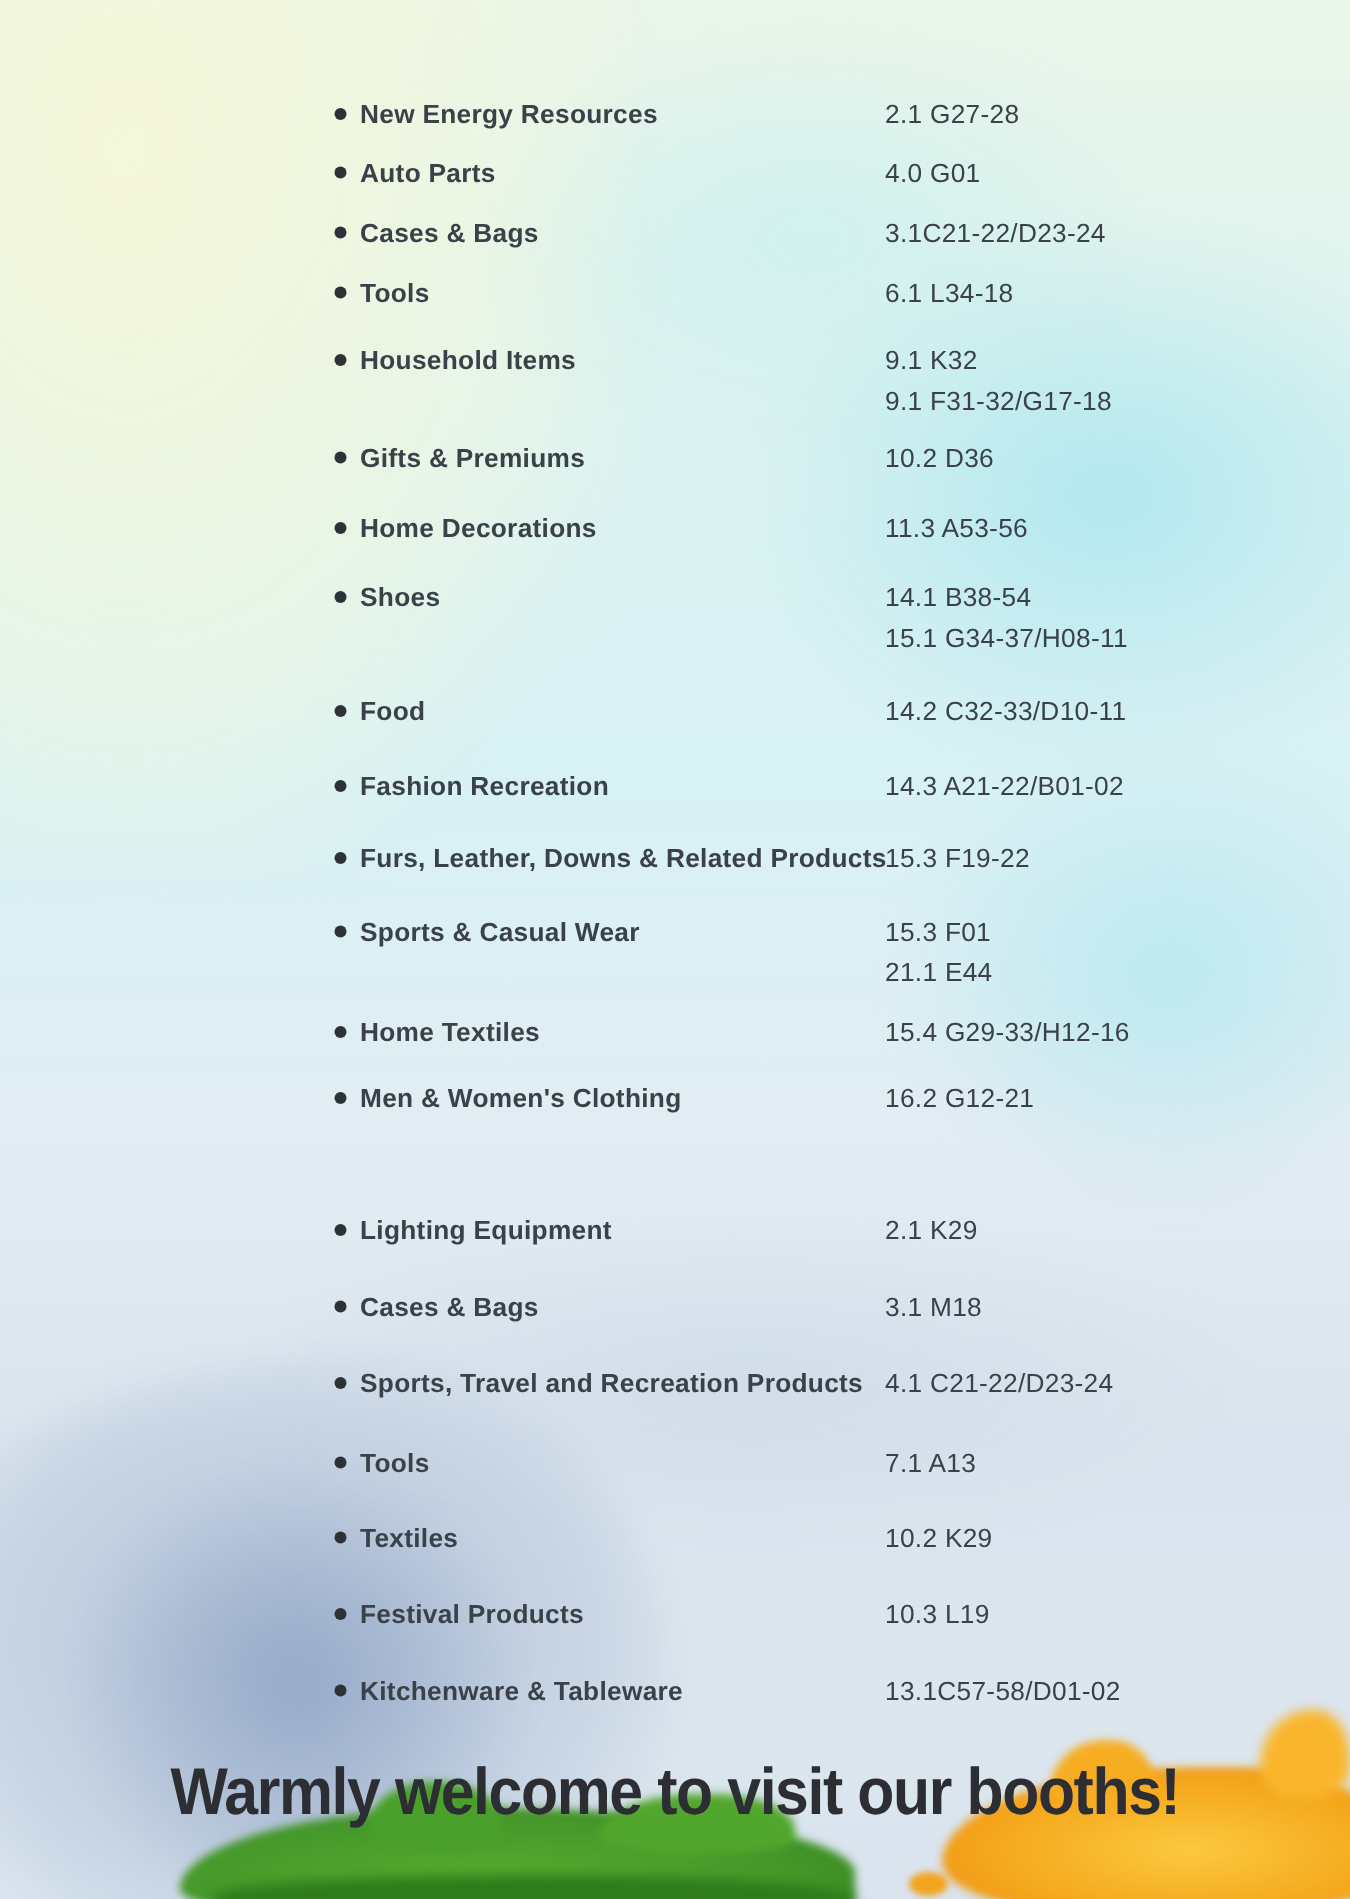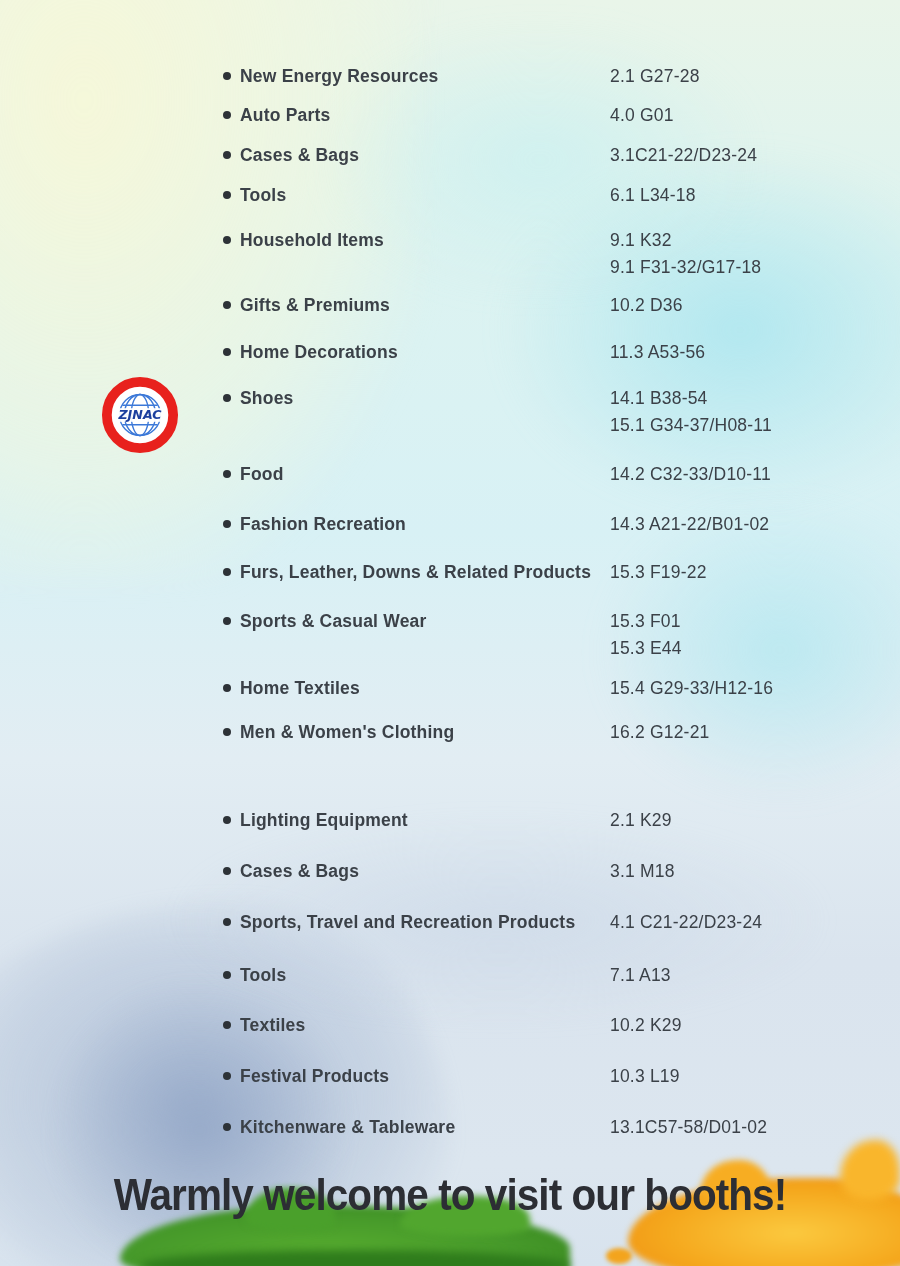--- a/index.html
+++ b/index.html
@@ -41,21 +41,21 @@
     background:#f7ad22;filter:blur(3px);}
   .orange-bump2{left:840px;top:1140px;width:60px;height:60px;border-radius:60% 40% 55% 45%/65% 55% 35% 40%;
     background:#f9b62c;filter:blur(4px);}
   .orange-speck{left:606px;top:1248px;width:26px;height:16px;border-radius:50%;
     background:#f3a41d;filter:blur(2px);}
 
   .row{position:absolute;left:0;width:100%;font-size:17.5px;line-height:27px;color:#3b4148;letter-spacing:.2px;}
   .bullet{position:absolute;left:223px;top:9px;width:8px;height:8px;border-radius:50%;background:#2d3237;}
   .label{position:absolute;left:240px;top:0;white-space:nowrap;font-weight:bold;}
   .booth{position:absolute;left:590px;top:0;white-space:nowrap;}
-  .booth-line{display:block;margin-left:20px;}
+  .booth-line{display:block;}
 
   .logo-zjnac{position:absolute;left:101px;top:376px;width:78px;height:78px;}
   .logo-zlip{position:absolute;left:84px;top:900px;width:124px;height:60px;}
 
   .banner{position:absolute;left:0;right:0;top:1170px;margin:0;text-align:center;
     font-size:44px;font-weight:bold;color:#2c2e34;letter-spacing:-1px;
     transform:scaleX(.92);transform-origin:center;white-space:nowrap;}
 </style>
 </head>
 <body>
@@ -71,35 +71,20 @@
   <div class="blob cloud3"></div>
   <div class="blob green-splash"></div>
   <div class="blob green-bump1"></div>
   <div class="blob green-bump2"></div>
   <div class="blob green-dark"></div>
   <div class="blob orange-splash"></div>
   <div class="blob orange-bump1"></div>
   <div class="blob orange-bump2"></div>
   <div class="blob orange-speck"></div>
 
-  <div class="logo-zjnac">
-    <svg width="78" height="78" viewBox="0 0 80 80">
-      <circle cx="40" cy="40" r="34" fill="#ffffff" stroke="#e8211d" stroke-width="10"></circle>
-      <g stroke="#3b78d8" stroke-width="1.4" fill="none">
-        <circle cx="40" cy="40" r="21"></circle>
-        <ellipse cx="40" cy="40" rx="9" ry="21"></ellipse>
-        <ellipse cx="40" cy="40" rx="16" ry="21"></ellipse>
-        <line x1="22" y1="30" x2="58" y2="30"></line>
-        <line x1="19" y1="40" x2="61" y2="40"></line>
-        <line x1="22" y1="50" x2="58" y2="50"></line>
-      </g>
-      <rect x="13" y="33" width="54" height="14" fill="#ffffff" opacity="0.95"></rect>
-      <text x="40" y="44.5" text-anchor="middle" font-family="DejaVu Sans, sans-serif" font-size="13" font-weight="bold" font-style="italic" fill="#1c3f9e">ZJNAC</text>
-    </svg>
-  </div>
 
 
   <div>
     <div class="row" style="top:63px">
       <span class="bullet"></span>
       <span class="label">New Energy Resources</span>
       <span class="booth">
           <span class="booth-line">2.1 G27-28</span>
         </span>
     </div>
@@ -173,21 +158,21 @@
       <span class="label">Furs, Leather, Downs &amp; Related Products</span>
       <span class="booth">
           <span class="booth-line">15.3 F19-22</span>
         </span>
     </div>
     <div class="row" style="top:608px">
       <span class="bullet"></span>
       <span class="label">Sports &amp; Casual Wear</span>
       <span class="booth">
         <span class="booth-line">15.3 F01</span>
-        <span class="booth-line">15.3 E44</span>
+        <span class="booth-line">21.1 E44</span>
       </span>
     </div>
     <div class="row" style="top:675px">
       <span class="bullet"></span>
       <span class="label">Home Textiles</span>
       <span class="booth">
           <span class="booth-line">15.4 G29-33/H12-16</span>
         </span>
     </div>
     <div class="row" style="top:719px">

